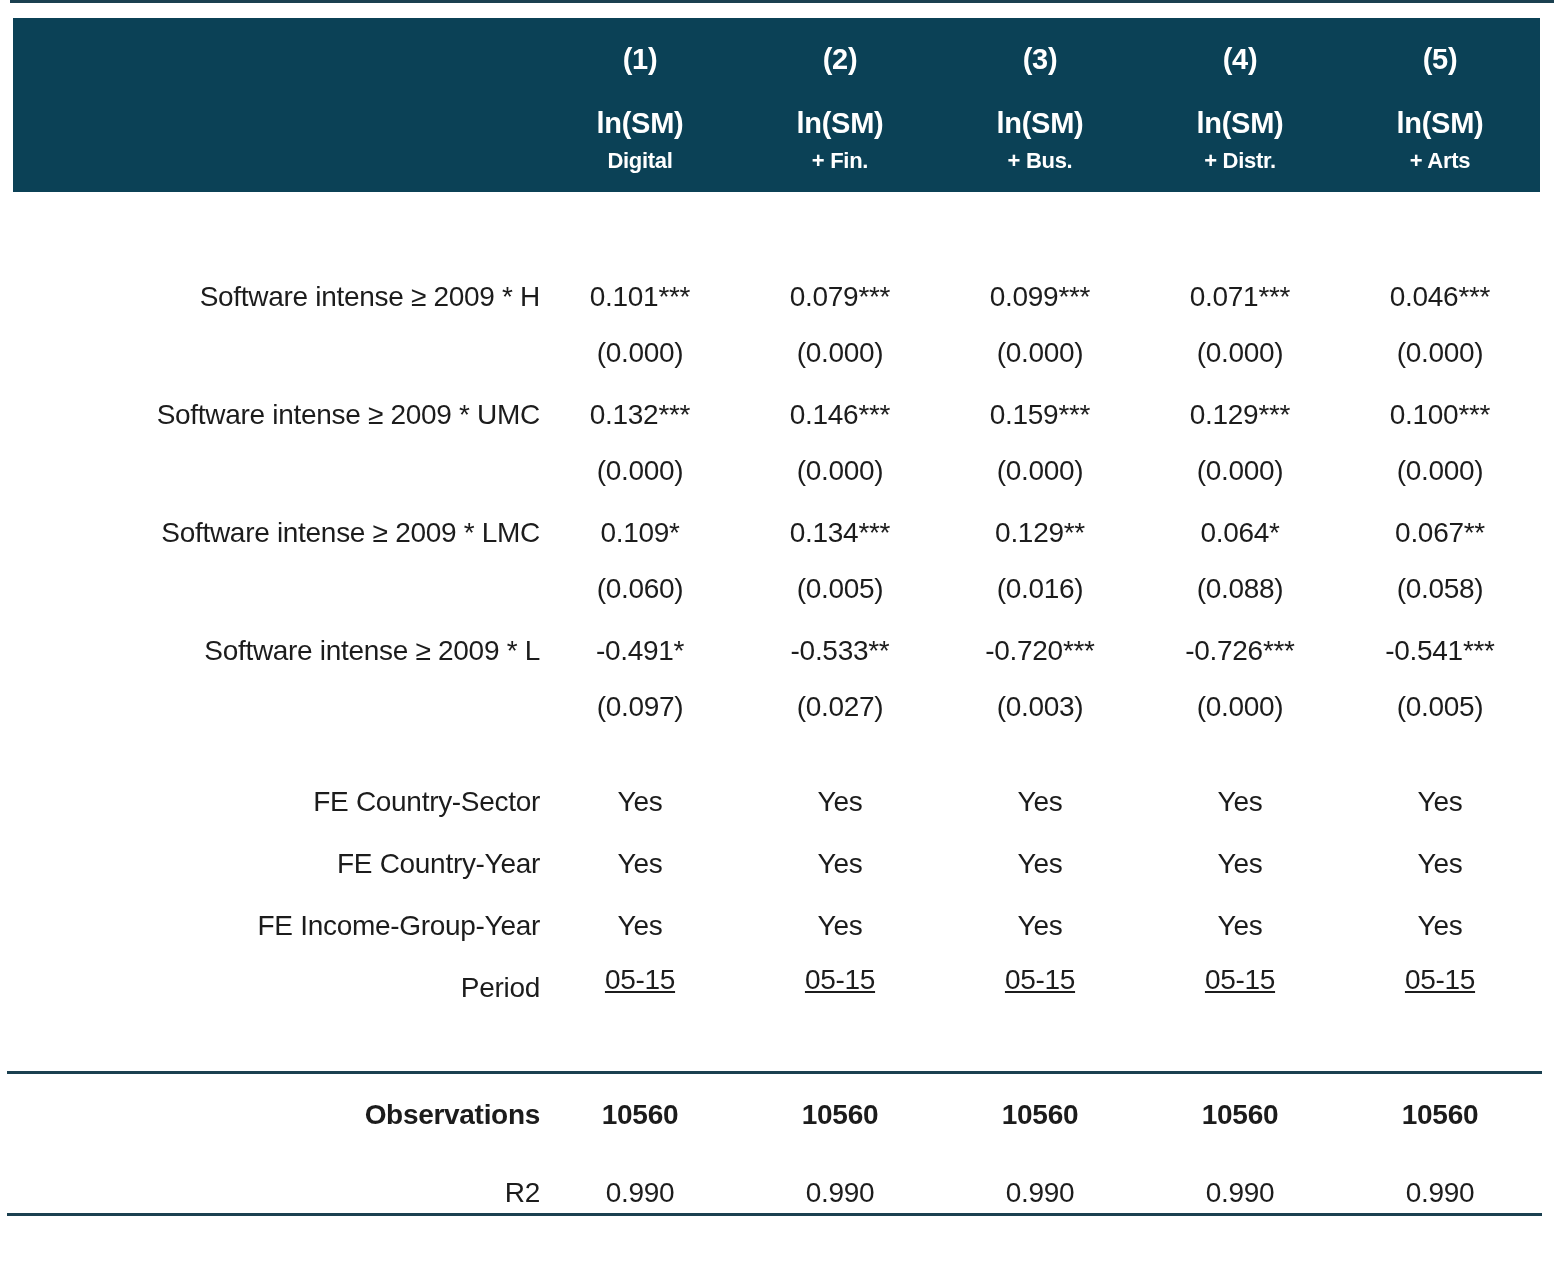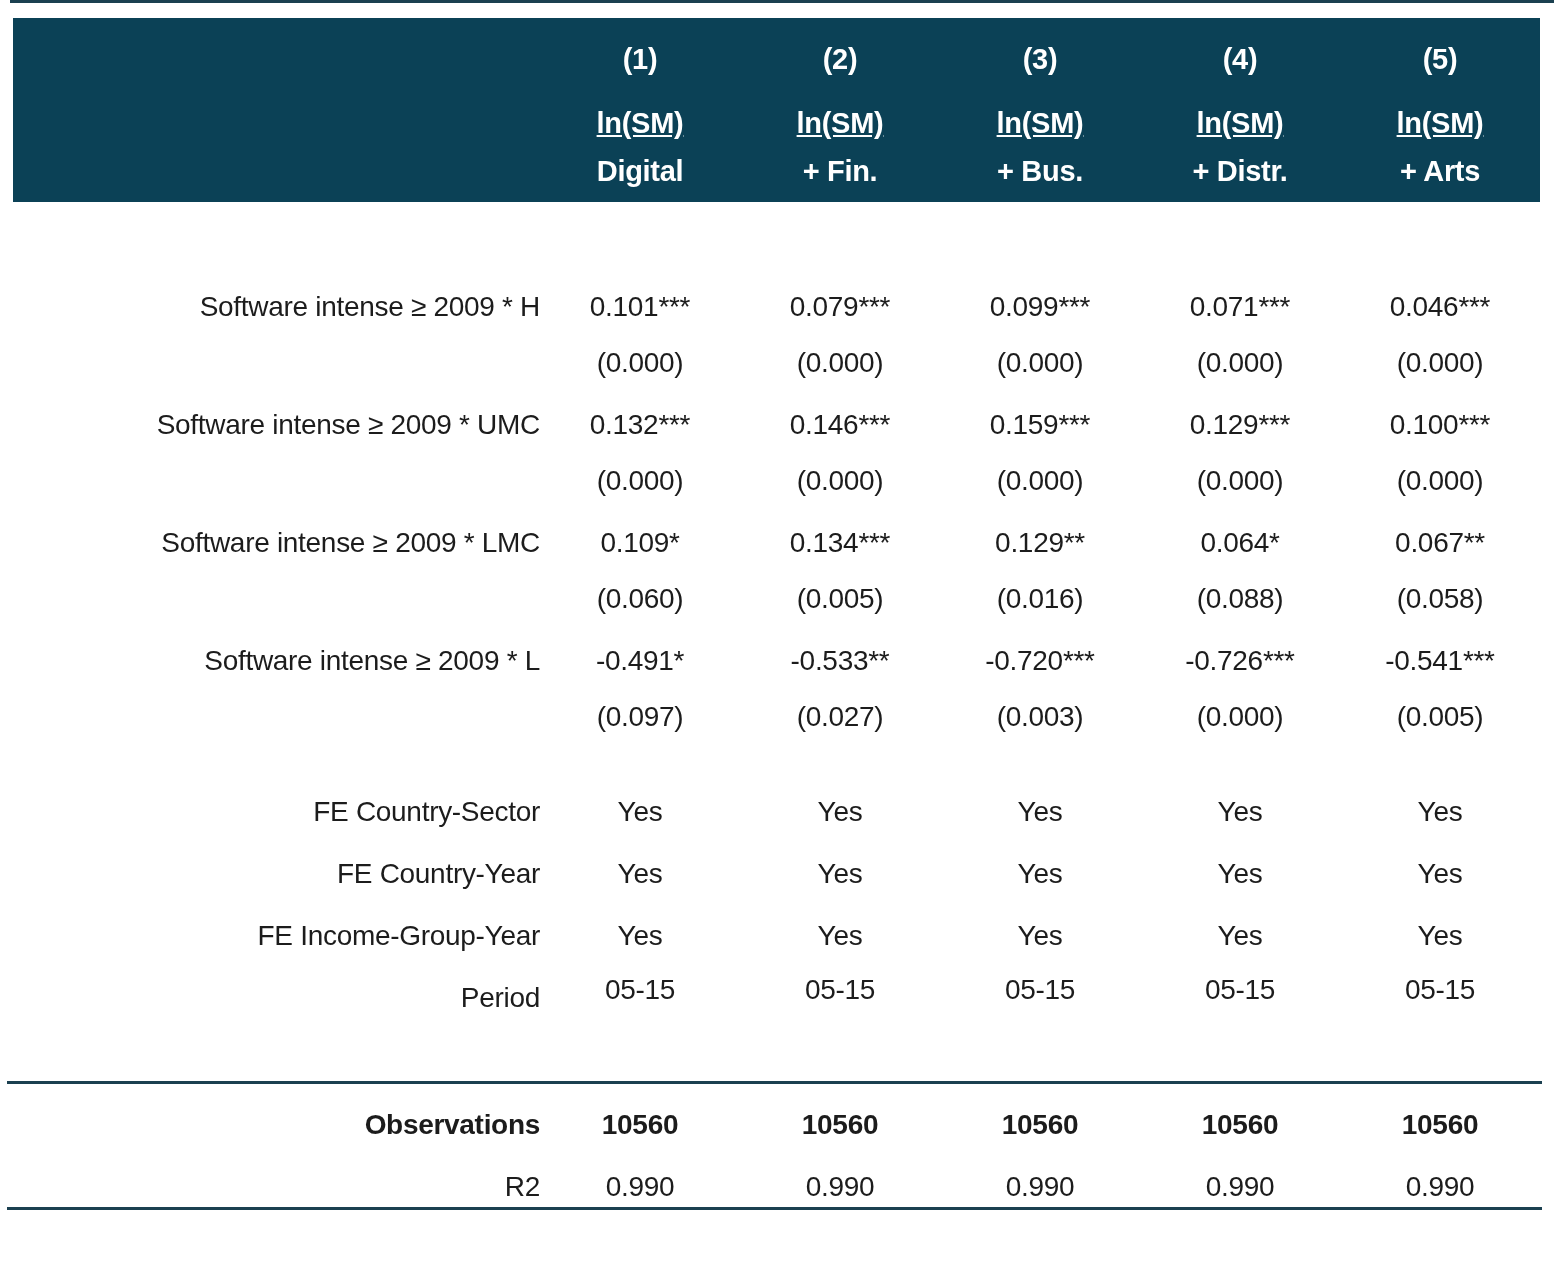--- a/index.html
+++ b/index.html
@@ -19,38 +19,38 @@
   }
   .top-line{height:3px;background:var(--rule);margin-left:10px;width:1544px;}
   .header-band{
     margin:15px 0 0 13px;width:1527px;
     background:var(--header-bg);color:var(--header-text);
     display:grid;grid-template-columns:527px repeat(5,200px);
     padding:26px 0 16px 0;
   }
   .hcol{text-align:center;font-weight:bold;letter-spacing:-0.3px;}
   .h-num{font-size:29px;line-height:30px;}
-  .h-dep{font-size:29px;line-height:30px;margin-top:34px;text-decoration:underline;}
-  .h-model{font-size:29px;line-height:30px;margin-top:18px;}
+  .h-dep{font-size:29px;line-height:30px;margin-top:34px;}
+  .h-model{font-size:22px;line-height:30px;margin-top:8px;}
   .body-table{margin-left:13px;width:1527px;}
   .row{display:grid;grid-template-columns:527px repeat(5,200px);}
   .cell{font-size:28px;line-height:34px;letter-spacing:-0.3px;white-space:nowrap;}
   .cell.label{text-align:right;padding-left:20px;}
   .cell.val{text-align:center;}
   .coef-block{margin-bottom:28px;}
   .coef-block.first{margin-top:88px;}
   .pval-row{margin-top:22px;}
   .spec-section{margin-top:61px;}
   .spec-row + .spec-row{margin-top:28px;}
-  .spec-row.period .val{position:relative;top:-8px;}
+  .spec-row.period .val{position:relative;top:-8px;text-decoration:underline;}
   .rule{height:3px;background:var(--rule);margin-left:-6px;width:1535px;}
   .rule.mid{margin-top:66px;}
   .rule.bottom{margin-top:3px;}
   .stat-row.obs{margin-top:24px;font-weight:bold;}
-  .stat-row.r2{margin-top:28px;}
+  .stat-row.r2{margin-top:44px;}
 </style>
 </head>
 <body>
 
 <div class="top-line"></div>
 
 <div class="header-band">
   <div class="hcol"></div>
   <div class="hcol">
     <div class="h-num">(1)</div>

